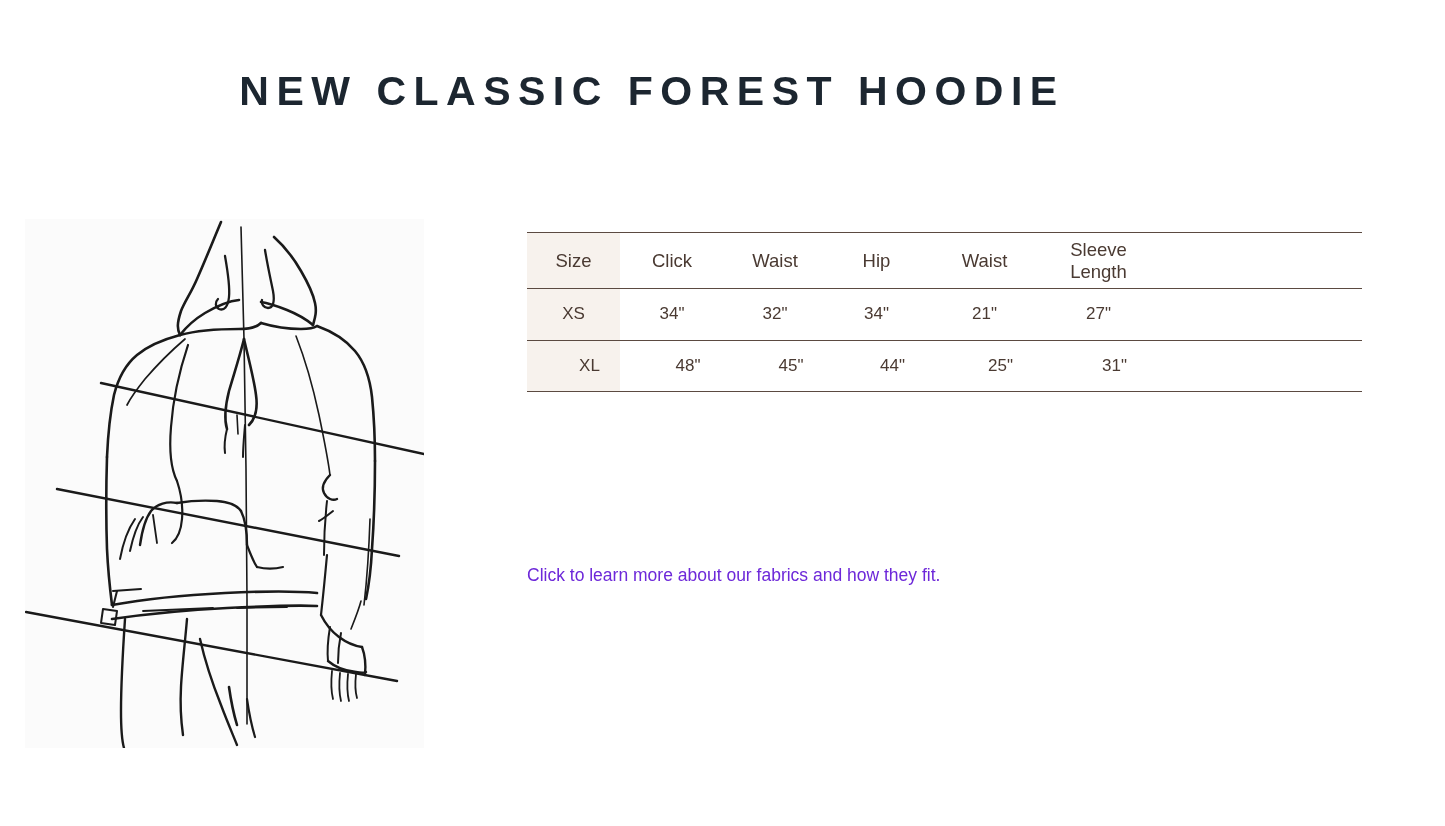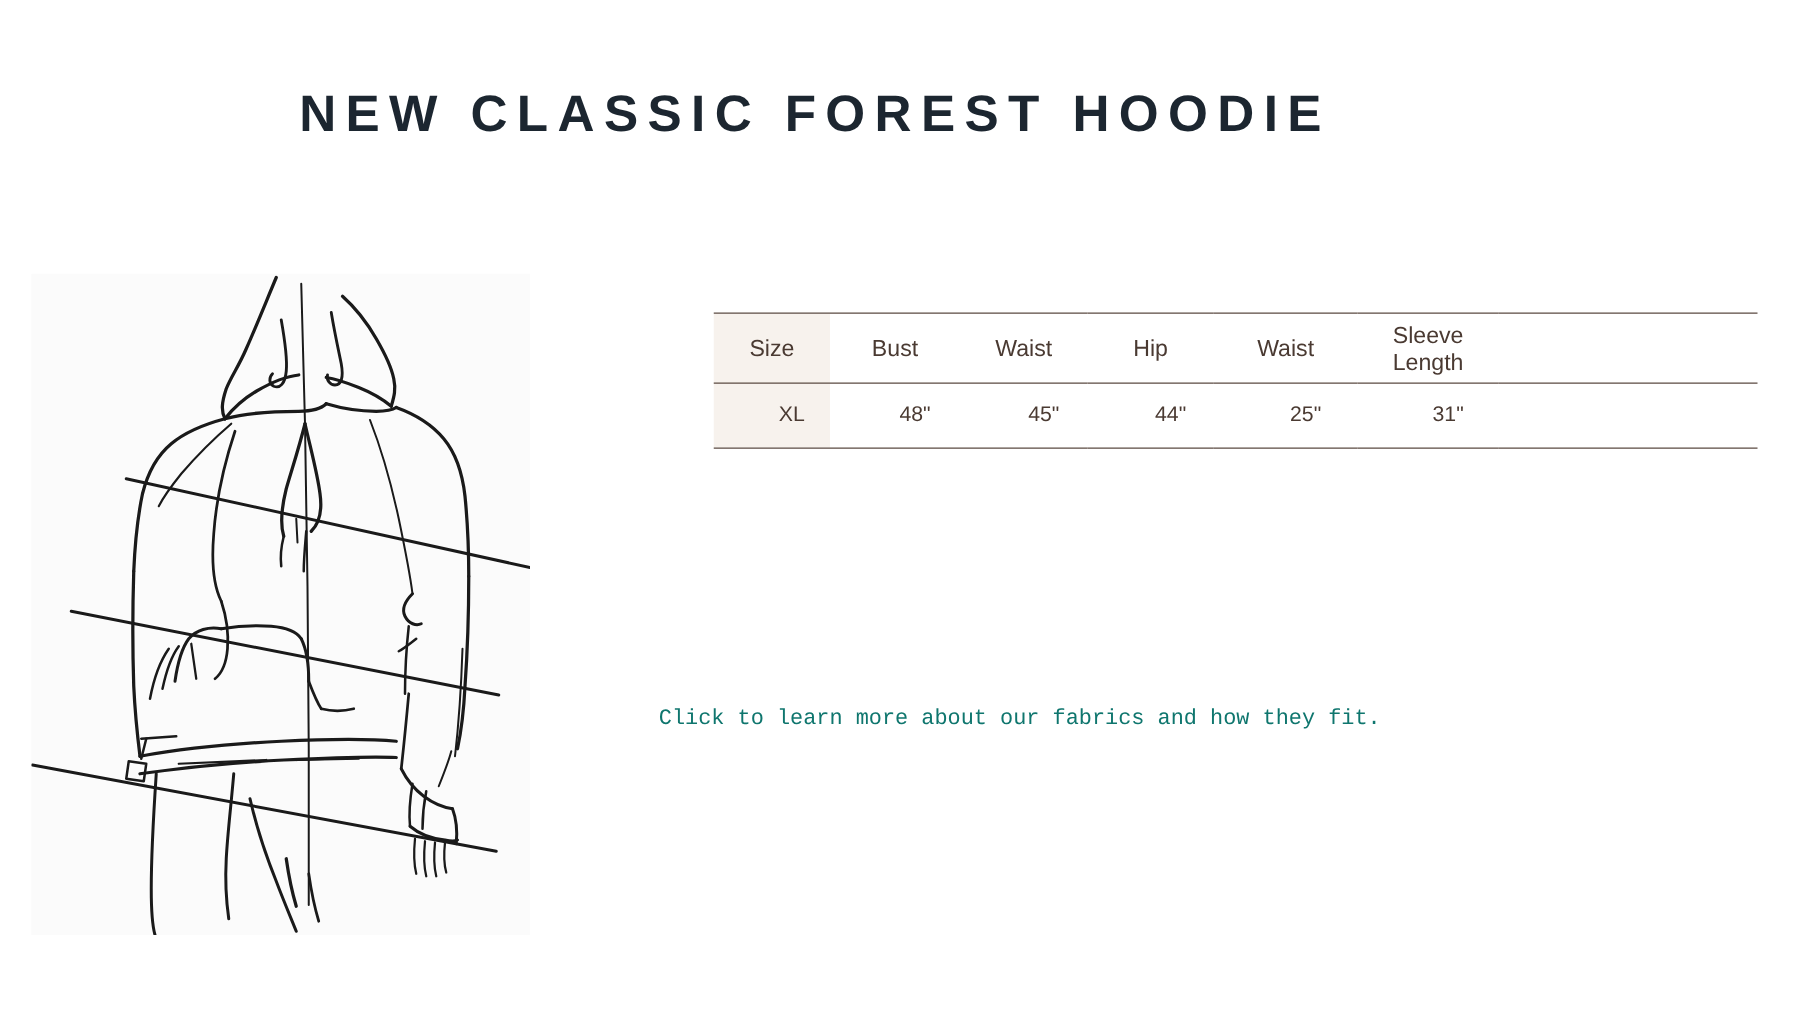--- a/index.html
+++ b/index.html
@@ -45,23 +45,22 @@
   .illustration svg {
     display: block;
     width: 399px;
     height: 529px;
   }
 
   
   .size-table-wrap {
     position: absolute;
     left: 527px;
-    top: 250px;
+    top: 232px;
     width: 835px;
-    margin-left: 44px;
   }
   table.size-table {
     border-collapse: collapse;
     width: 835px;
     table-layout: fixed;
   }
   table.size-table col.c-size   { width: 93px; }
   table.size-table col.c-bust   { width: 104px; }
   table.size-table col.c-waist  { width: 102px; }
   table.size-table col.c-hip    { width: 101px; }
@@ -100,22 +99,22 @@
   table.size-table .padcell {
     border-top-color: #5b4a41;
   }
 
   
   .fabric-note {
     position: absolute;
     left: 527px;
     top: 565px;
     font-size: 17.5px;
-    color: #0f766e;
-    font-family: Liberation Mono, monospace;
+    color: #6d28d9;
+    font-family: Liberation Sans, sans-serif;
     white-space: nowrap;
   }
 </style>
 </head>
 <body>
 
 <div class="page-title">NEW CLASSIC FOREST HOODIE</div>
 
 <div class="illustration">
   <svg viewBox="0 0 399 529" xmlns="http://www.w3.org/2000/svg">
@@ -221,29 +220,38 @@
         <col class="c-bust">
         <col class="c-waist">
         <col class="c-hip">
       <col class="c-length">
         <col class="c-sleeve">
         <col class="c-pad">
     </colgroup>
     <thead>
       <tr>
         <th class="sizecell">Size</th>
-        <th>Bust</th>
+        <th>Click</th>
         <th>Waist</th>
         <th>Hip</th>
         <th>Waist</th>
         <th>Sleeve Length</th>
         <th class="padcell"></th>
       </tr>
     </thead>
     <tbody>
+      <tr>
+        <td class="sizecell">XS</td>
+        <td>34"</td>
+        <td>32"</td>
+        <td>34"</td>
+        <td>21"</td>
+        <td>27"</td>
+        <td class="padcell"></td>
+      </tr>
       <tr>
         <td class="sizecell">XL</td>
         <td>48"</td>
         <td>45"</td>
         <td>44"</td>
         <td>25"</td>
         <td>31"</td>
         <td class="padcell"></td>
       </tr>
     </tbody>

